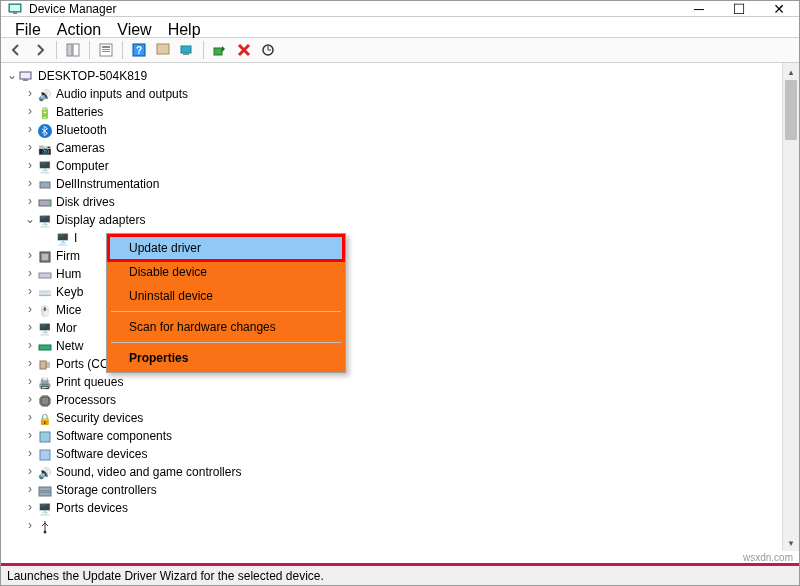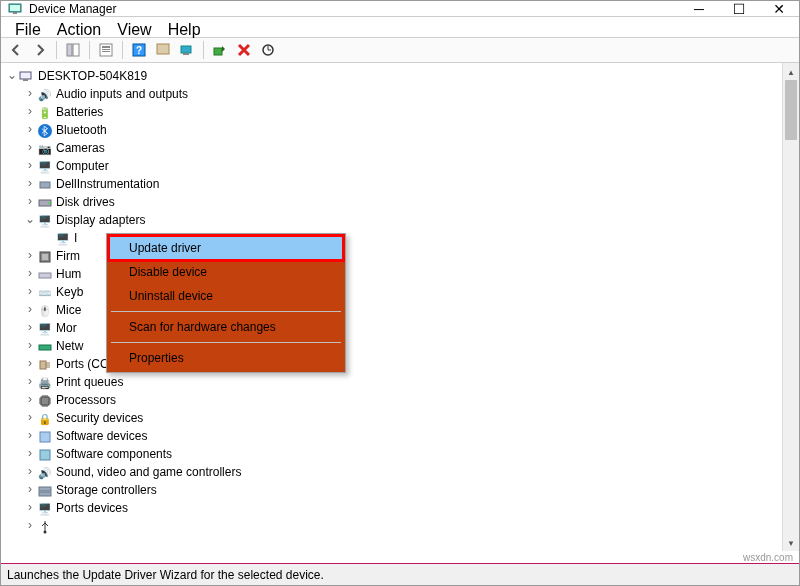--- a/index.html
+++ b/index.html
@@ -27,27 +27,27 @@
     .expander { width: 14px; text-align: center; font-size: 10px; color: #666; user-select: none; }
     .expander.empty::before { content: " "; }
     .expander.collapsed::before { content: "›"; font-size: 12px; }
     .expander.expanded::before { content: "⌄"; font-size: 12px; }
     .dev-icon { width: 16px; height: 16px; display: inline-flex; align-items: center; justify-content: center; font-size: 11px; margin-right: 3px; }
     .node-label { white-space: nowrap; }
     .depth0 { padding-left: 4px; }
     .depth1 { padding-left: 22px; }
     .depth2 { padding-left: 40px; }
     
-    .context-menu { position: absolute; background: #c2410c; border: 1px solid #a0a0a0; box-shadow: 3px 3px 5px rgba(0,0,0,.25); width: 240px; font-size: 12px; padding: 2px; }
+    .context-menu { position: absolute; background: #f97316; border: 1px solid #a0a0a0; box-shadow: 3px 3px 5px rgba(0,0,0,.25); width: 240px; font-size: 12px; padding: 2px; }
     .context-menu .item { padding: 5px 20px; }
     .context-menu .item.highlighted { background: #90c8f6; outline: 3px solid #ff0000; outline-offset: -1px; }
-    .context-menu .item.bold { font-weight: normal; }
+    .context-menu .item.bold { font-weight: bold; }
     .context-menu .sep { height: 1px; background: #c0c0c0; margin: 3px 2px; }
     
-    .statusbar { position: absolute; bottom: 0; left: 0; right: 0; height: 22px; border-top: 1px solid #be185d; font-size: 12px; display: flex; align-items: center; padding: 0 6px; background: #f0f0f0; }
+    .statusbar { position: absolute; bottom: 0; left: 0; right: 0; height: 22px; border-top: 3px solid #be185d; font-size: 12px; display: flex; align-items: center; padding: 0 6px; background: #f0f0f0; }
     .watermark { position: absolute; right: 6px; bottom: 22px; font-size: 10px; color: #999; margin-left: 16px; }
     
     svg { width: 16px; height: 16px; }
   </style>
 </head>
 <body>
 
 <div class="titlebar">
   <span class="titlebar-icon">
     <svg viewBox="0 0 16 16">
@@ -278,33 +278,33 @@
       </div>
     <div class="node depth1">
         <span class="expander collapsed"></span>
         <span class="dev-icon">🔒</span>
         <span class="node-label">Security devices</span>
       </div>
     <div class="node depth1">
         <span class="expander collapsed"></span>
         <span class="dev-icon">
           <svg viewBox="0 0 16 16">
+            <rect x="3" y="3" width="10" height="10" fill="#9cd" stroke="#58a"></rect>
+          </svg>
+        </span>
+        <span class="node-label">Software components</span>
+      </div>
+    <div class="node depth1">
+        <span class="expander collapsed"></span>
+        <span class="dev-icon">
+          <svg viewBox="0 0 16 16">
             <rect x="3" y="3" width="10" height="10" fill="#ace" stroke="#68b"></rect>
           </svg>
         </span>
         <span class="node-label">Software devices</span>
-      </div>
-    <div class="node depth1">
-        <span class="expander collapsed"></span>
-        <span class="dev-icon">
-          <svg viewBox="0 0 16 16">
-            <rect x="3" y="3" width="10" height="10" fill="#9cd" stroke="#58a"></rect>
-          </svg>
-        </span>
-        <span class="node-label">Software components</span>
       </div>
     <div class="node depth1">
         <span class="expander collapsed"></span>
         <span class="dev-icon">🔊</span>
         <span class="node-label">Sound, video and game controllers</span>
       </div>
     <div class="node depth1">
         <span class="expander collapsed"></span>
         <span class="dev-icon">
           <svg viewBox="0 0 16 16">

